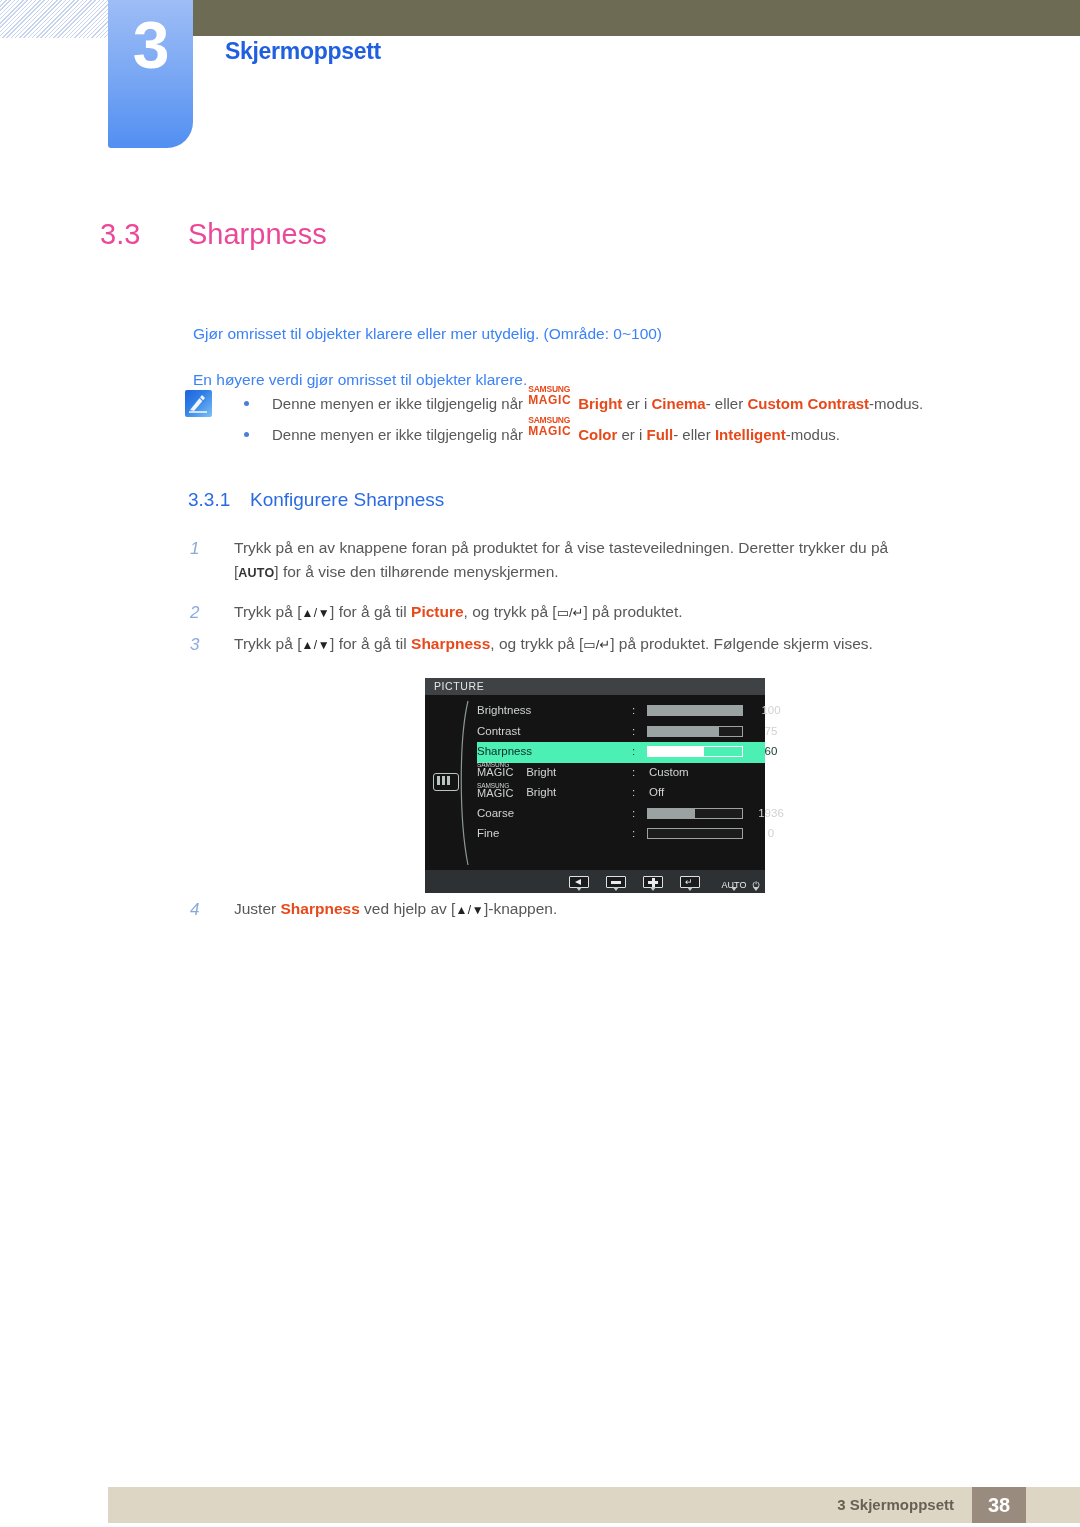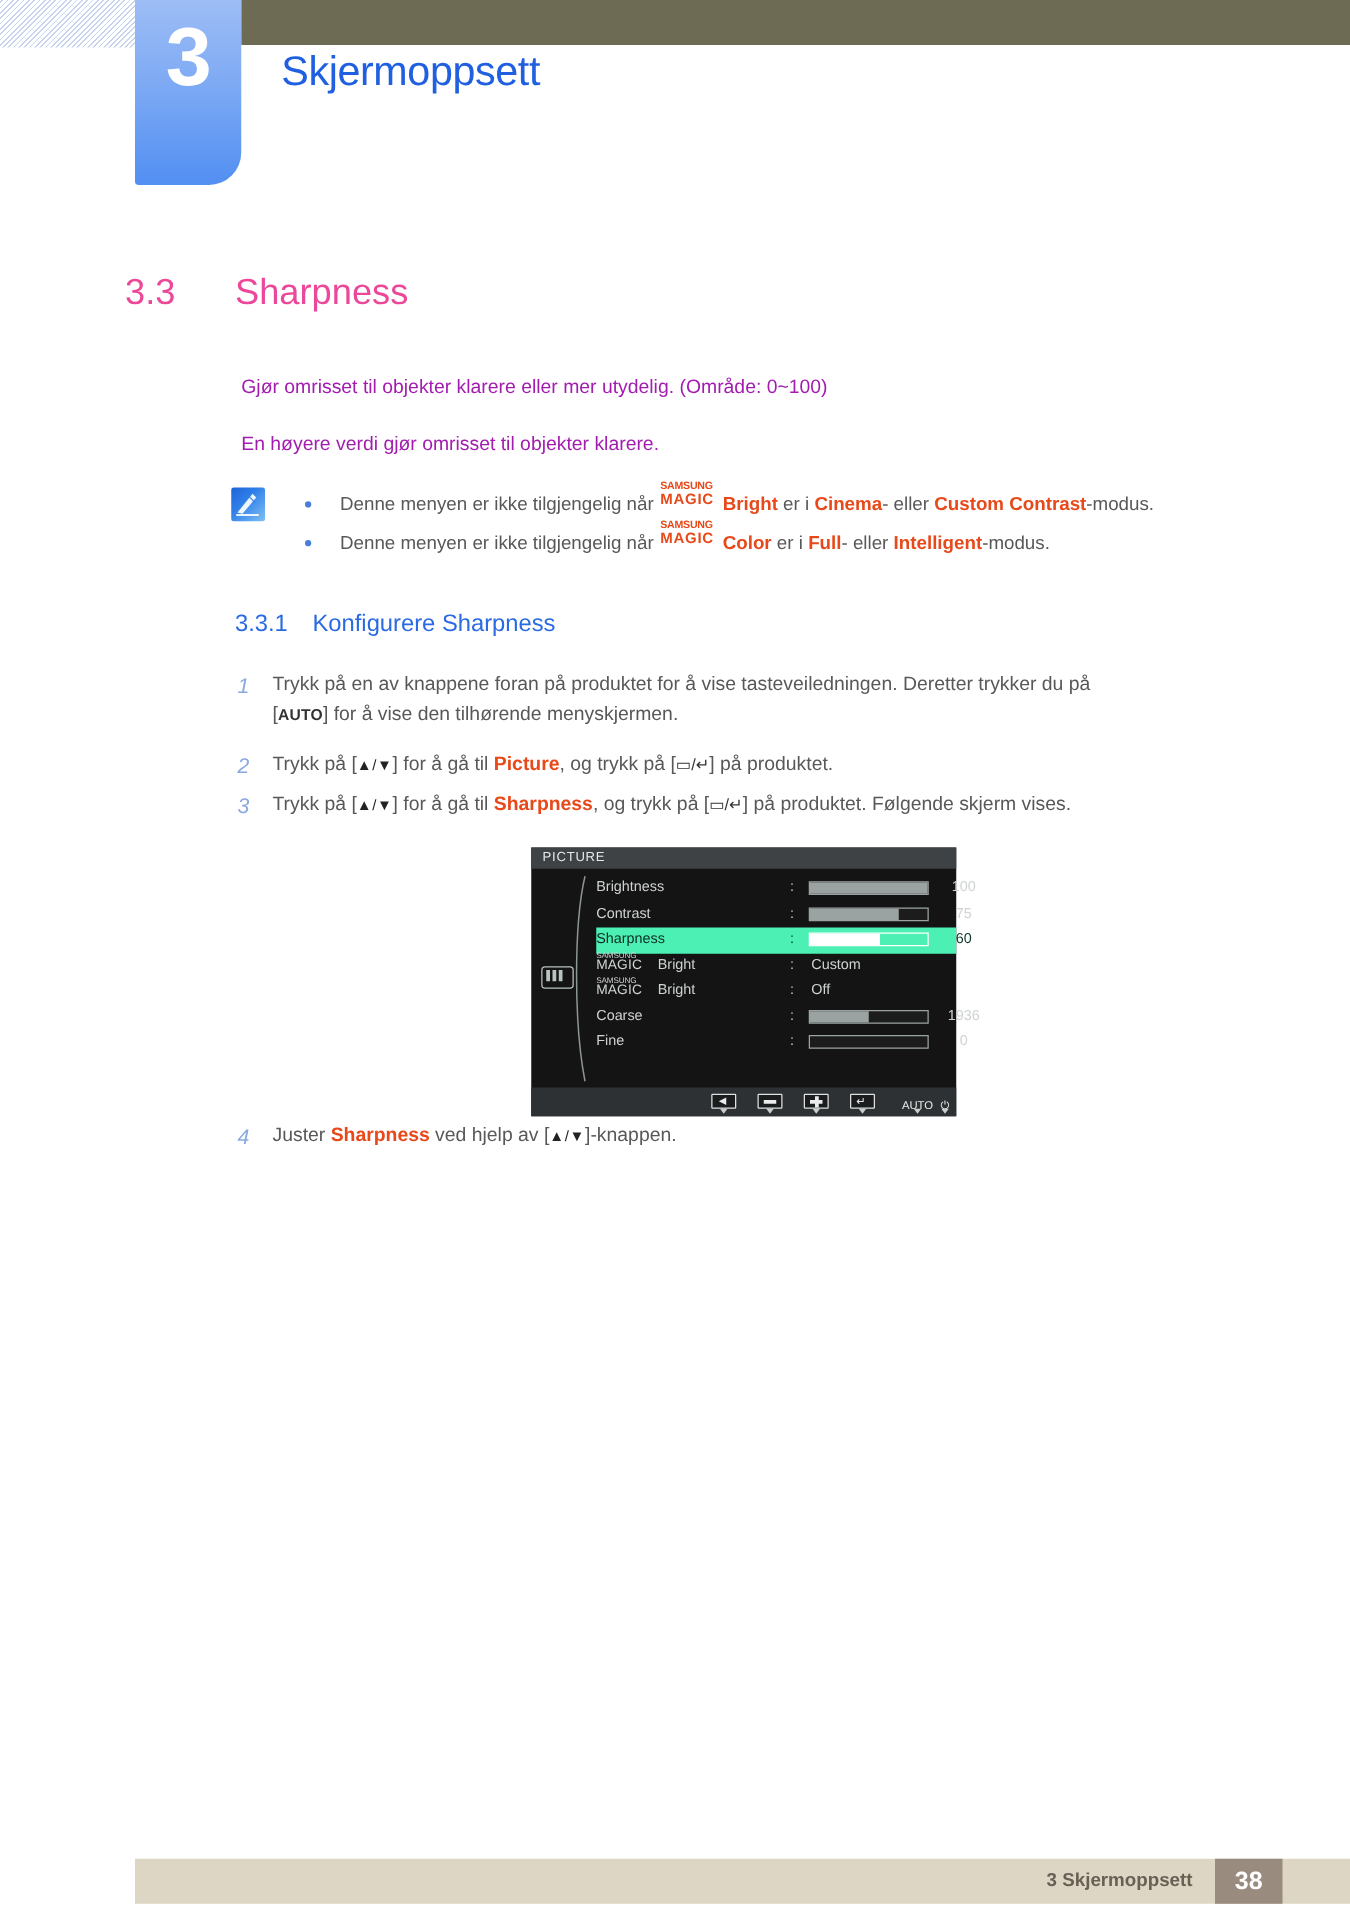--- a/index.html
+++ b/index.html
@@ -63,45 +63,46 @@
     font-size: 66px;
     font-weight: bold;
     line-height: 1;
     letter-spacing: -1px;
   }
   .chapter-title {
     position: absolute;
     left: 225px;
     top: 38px;
     color: #1f5fe0;
-    font-size: 33px;
-    font-weight: normal;
+    font-size: 23px;
+    font-weight: bold;
     letter-spacing: -0.3px;
   }
 
   
   .section-heading {
     position: absolute;
     left: 100px;
     top: 218px;
     color: #ec4899;
     font-size: 29px;
     font-weight: normal;
   }
   .section-heading .sec-num {
     display: inline-block;
     width: 88px;
   }
   .para {
     position: absolute;
     left: 193px;
-    color: #a21caf;
+    color: #3b82f6;
     font-size: 15.5px;
     line-height: 1.45;
     width: 840px;
+    margin-top: 24px;
   }
   .para-1 { top: 299px; }
   .para-2 { top: 345px; }
 
   
   .note-box {
     position: absolute;
     left: 185px;
     top: 388px;
     width: 845px;
@@ -202,21 +203,21 @@
     left: 0;
     top: 0;
     width: 30px;
     color: #8aaade;
     font-size: 17px;
     font-style: italic;
     font-weight: normal;
   }
   .step .step-text {
     display: block;
-    margin-left: 28px;
+    margin-left: 44px;
   }
   .step-1 { top: 536px; }
   .step-2 { top: 600px; }
   .step-3 { top: 632px; }
   .step-4 { top: 897px; }
 
   .keycap {
     font-weight: bold;
     color: #333333;
     font-size: 12.5px;

